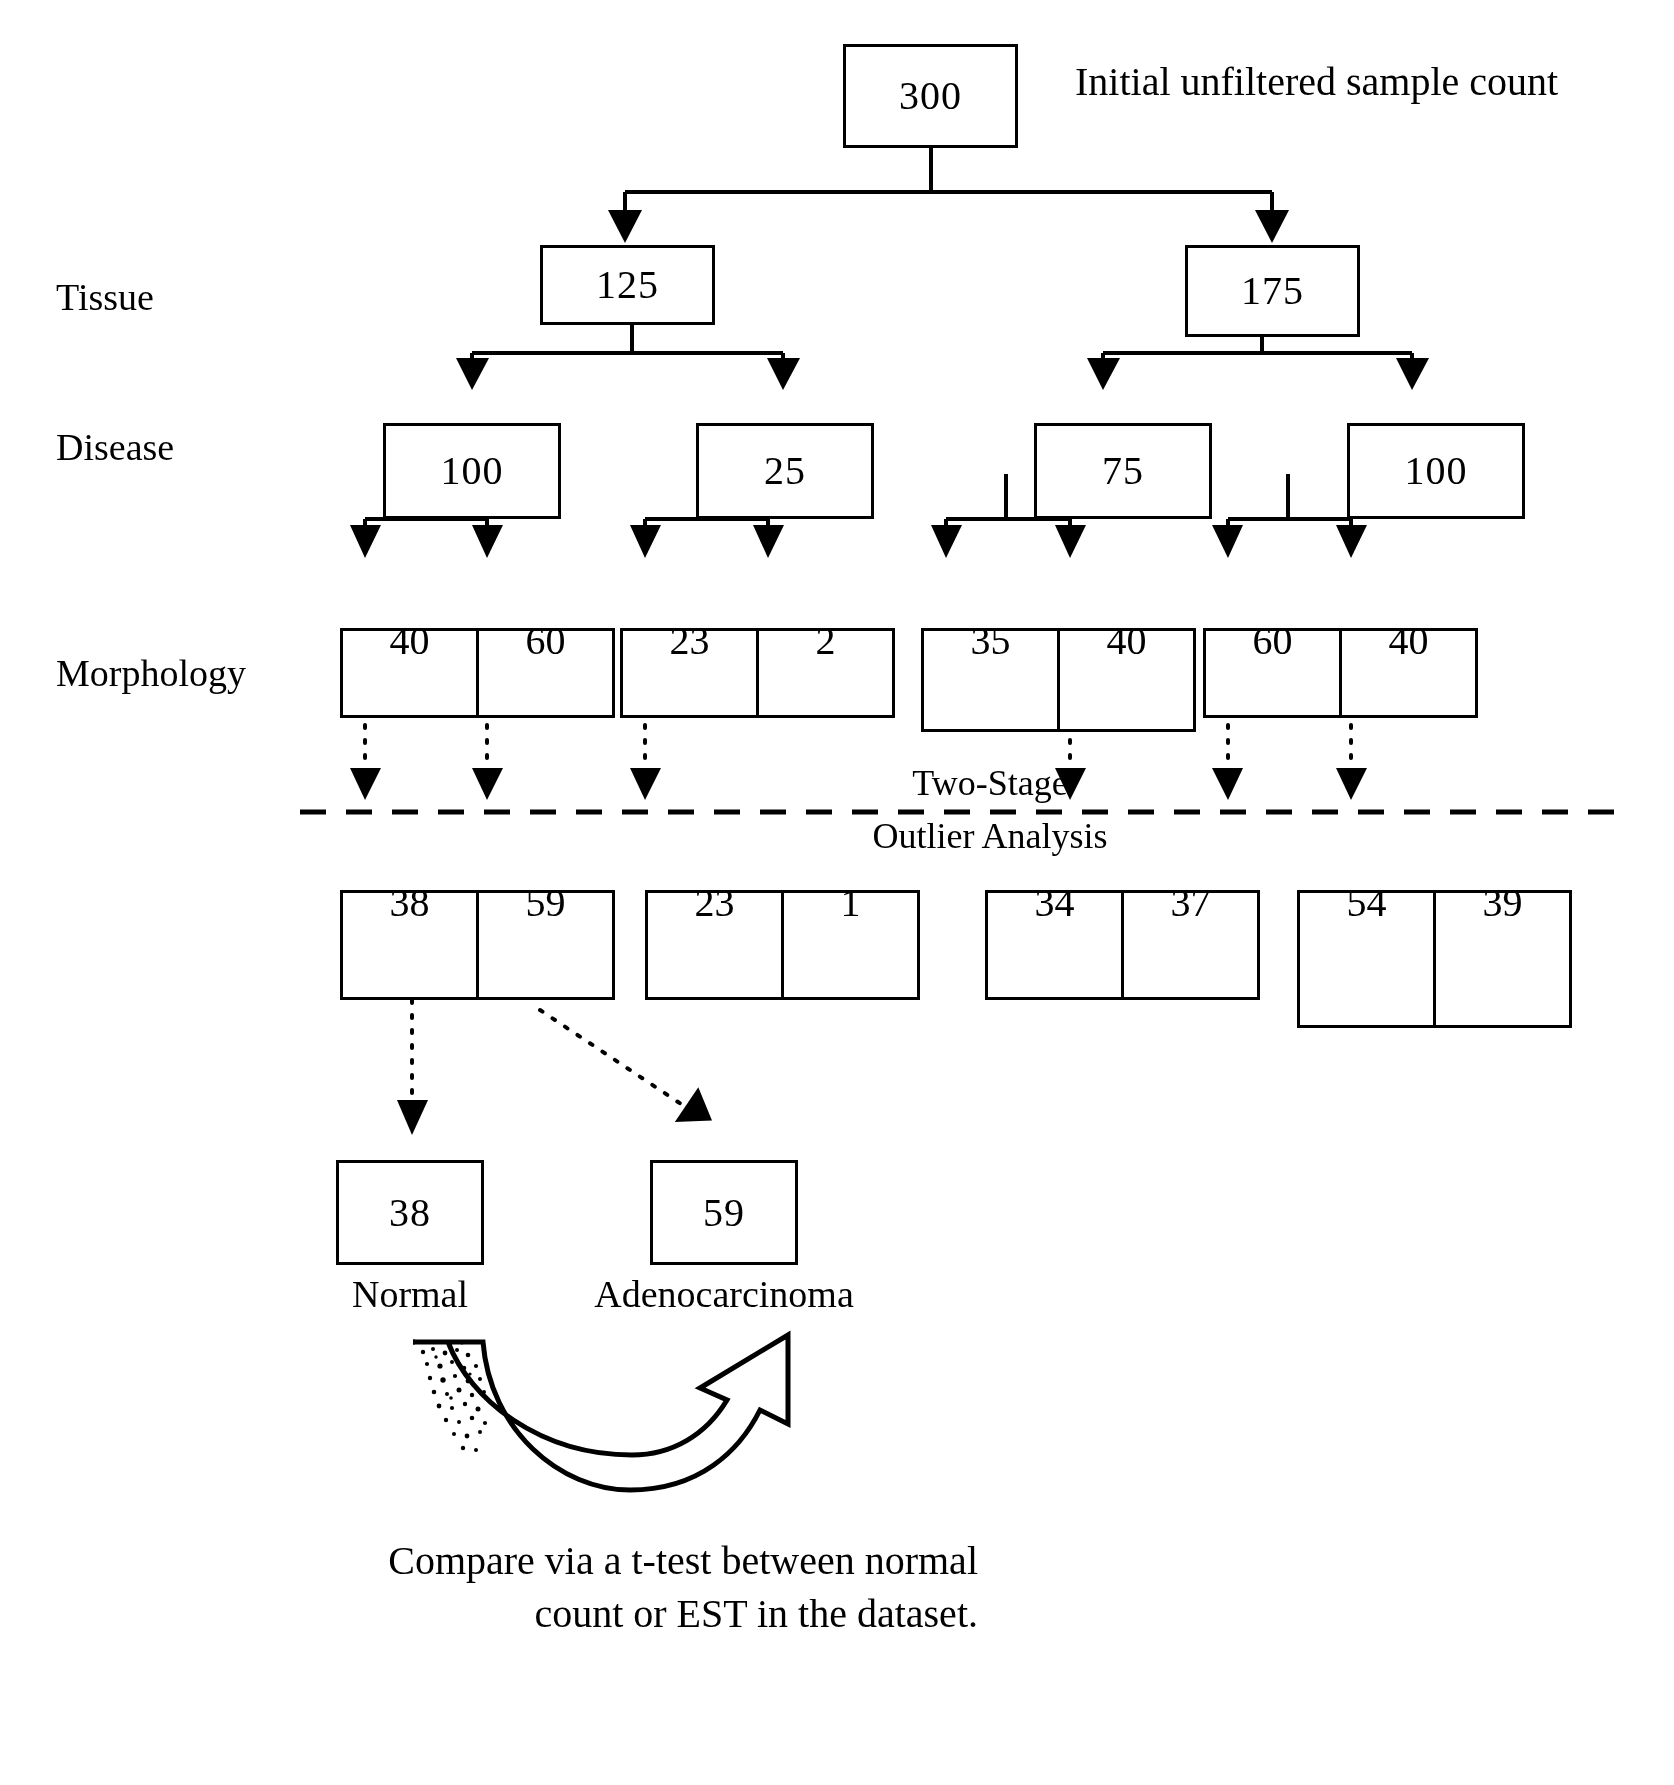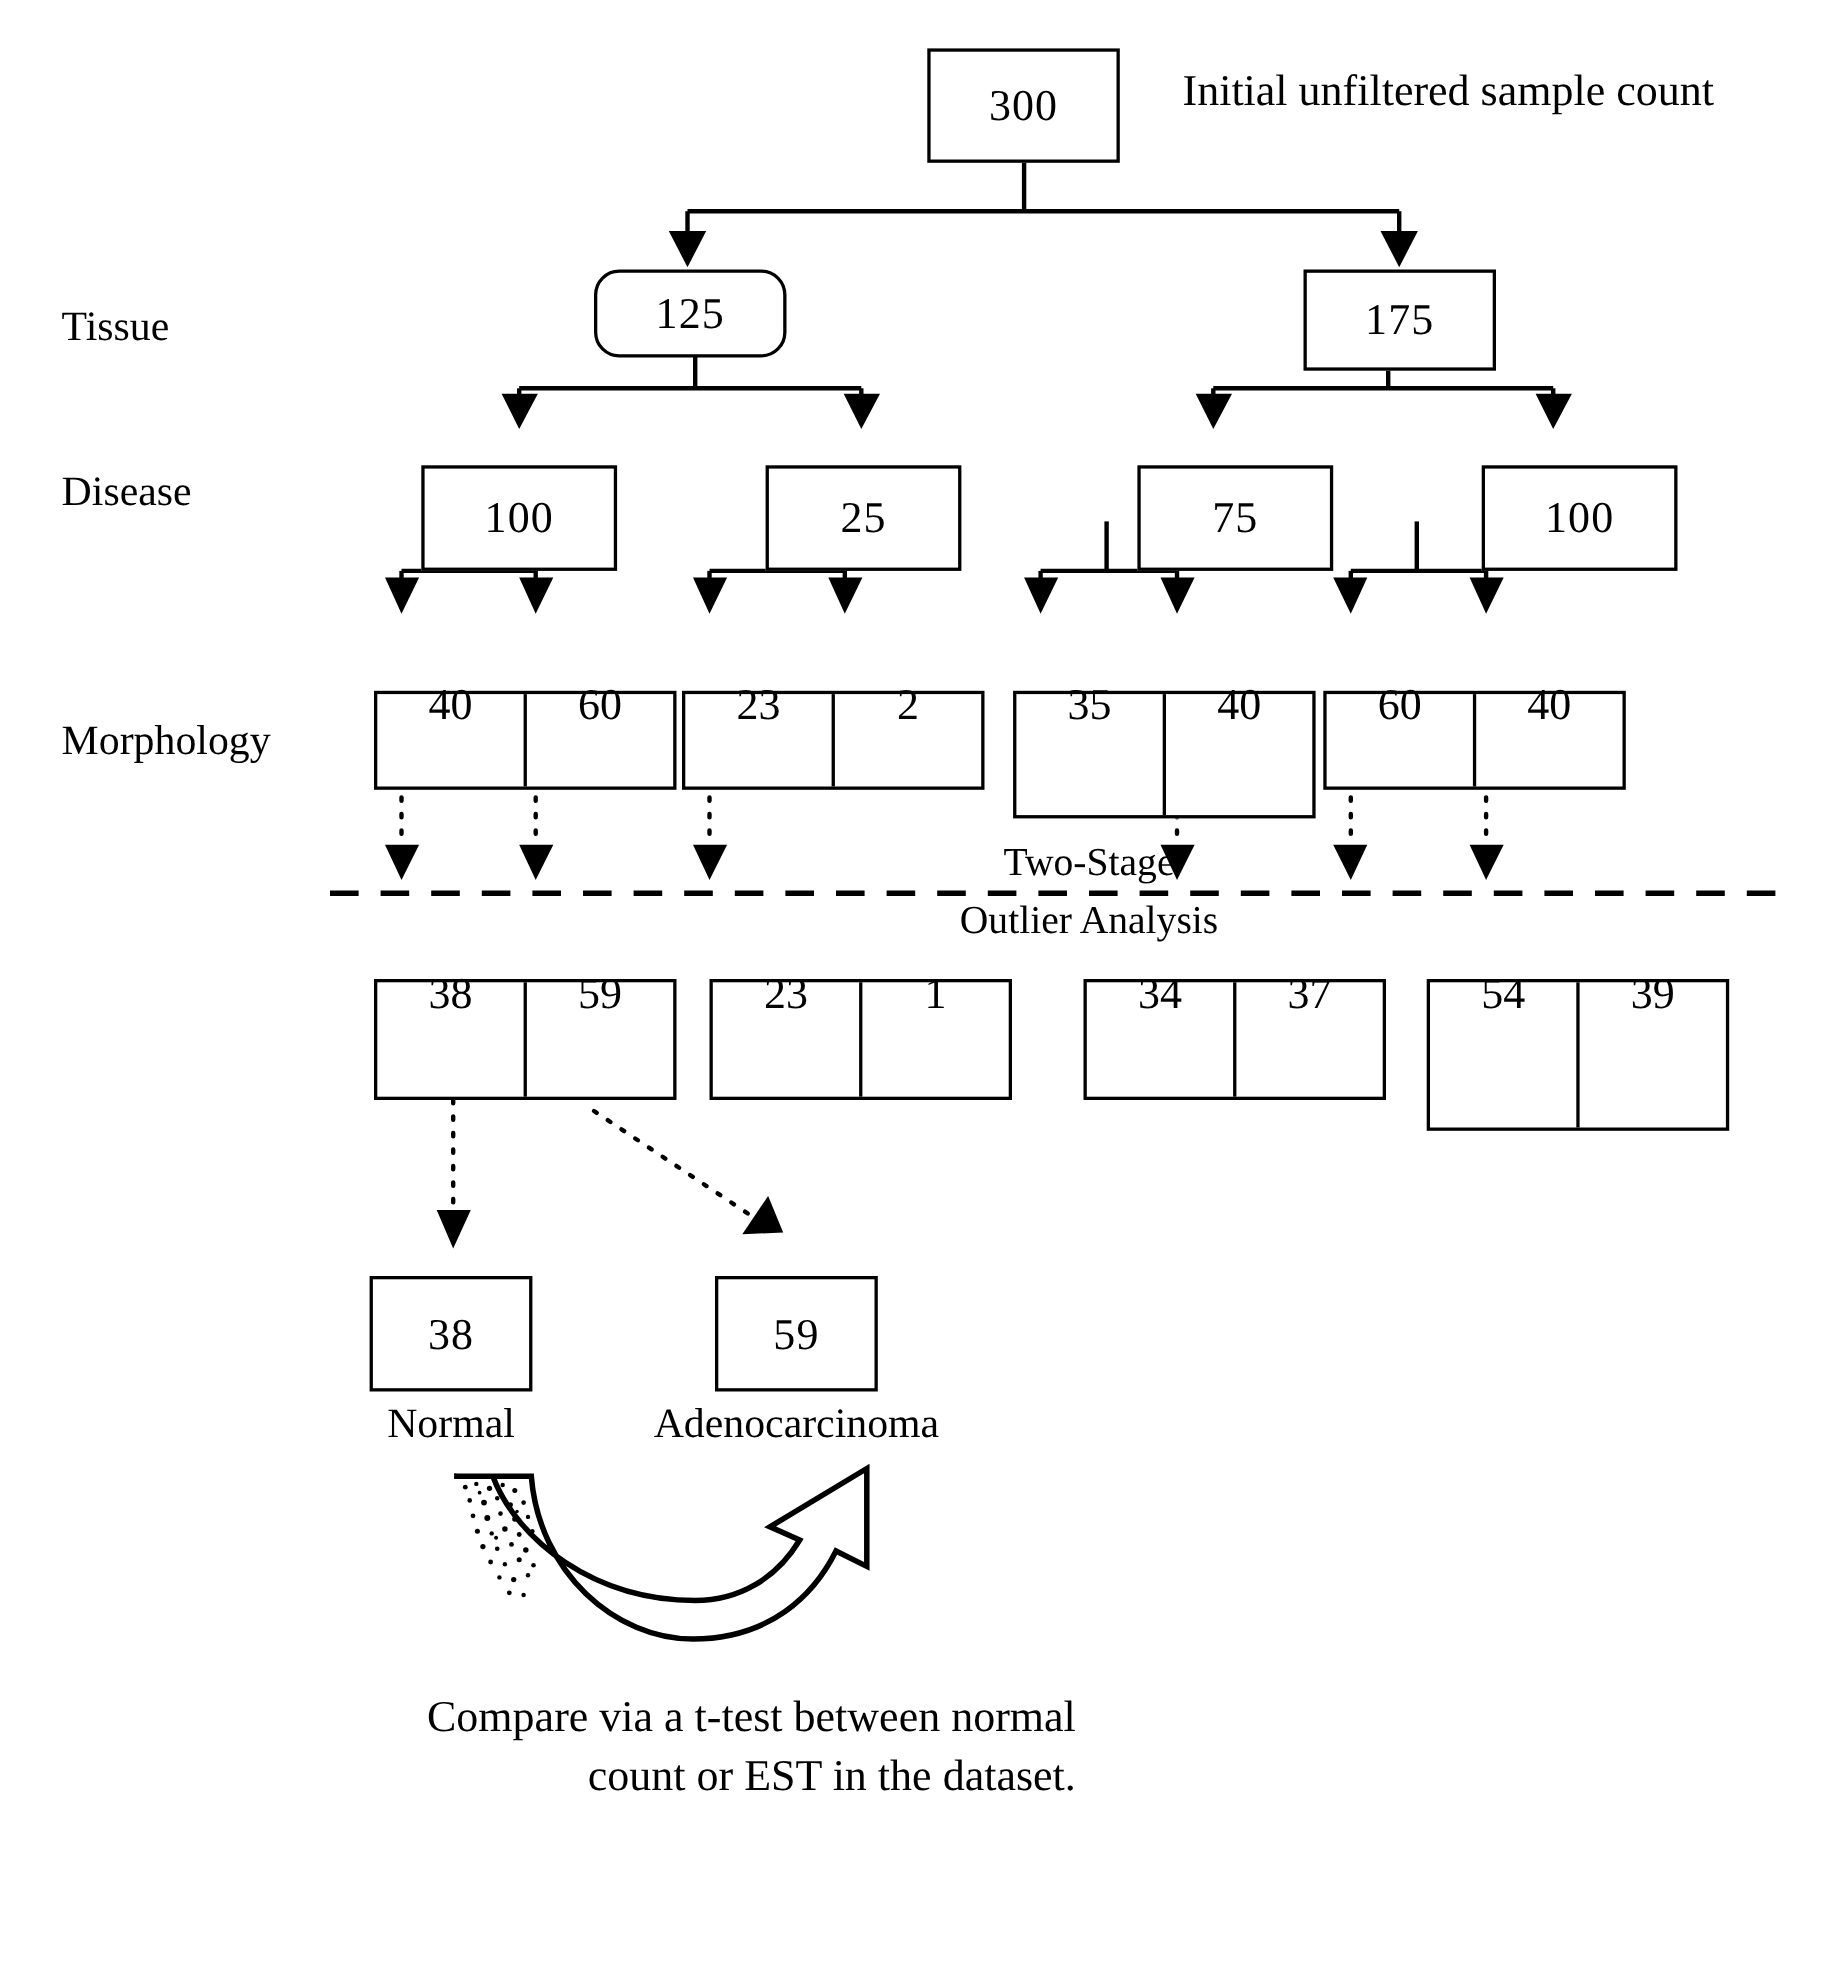--- a/index.html
+++ b/index.html
@@ -270,21 +270,21 @@
   <div class="sidenote" style="left:1075px;top:58px;">Initial unfiltered sample count</div>
 
   <div class="rowlabel" style="left:56px;top:275px;">Tissue</div>
   <div class="rowlabel" style="left:56px;top:425px;">Disease</div>
   <div class="rowlabel" style="left:56px;top:651px;">Morphology</div>
 
   <div class="node" style="left:843px;top:44px;width:175px;height:104px;">
     <span class="val">300</span>
   </div>
 
-  <div class="node" style="left:540px;top:245px;width:175px;height:80px;border-radius:23px;">
+  <div class="node" style="left:540px;top:245px;width:175px;height:80px;">
     <span class="val">125</span>
   </div>
   <div class="node" style="left:1185px;top:245px;width:175px;height:92px;">
     <span class="val">175</span>
   </div>
 
   <div class="node" style="left:383px;top:423px;width:178px;height:96px;">
     <span class="val">100</span>
   </div>
   <div class="node" style="left:696px;top:423px;width:178px;height:96px;">
@@ -308,21 +308,21 @@
 
   <div class="split" style="left:620px;top:628px;width:275px;height:90px;">
     <div class="cell">
       <span class="num">23</span>
     </div>
     <div class="cell">
       <span class="num">2</span>
     </div>
   </div>
 
-  <div class="split" style="left:921px;top:628px;width:275px;height:116px;">
+  <div class="split" style="left:921px;top:628px;width:275px;height:104px;">
     <div class="cell">
       <span class="num">35</span>
     </div>
     <div class="cell">
       <span class="num">40</span>
     </div>
   </div>
 
   <div class="split" style="left:1203px;top:628px;width:275px;height:90px;">
     <div class="cell">

